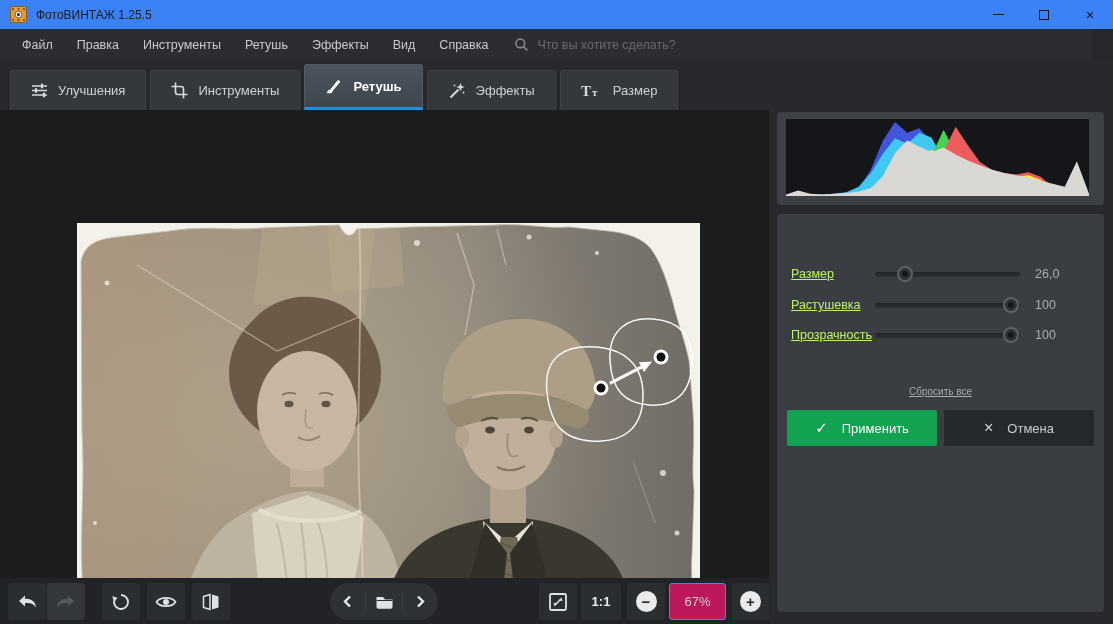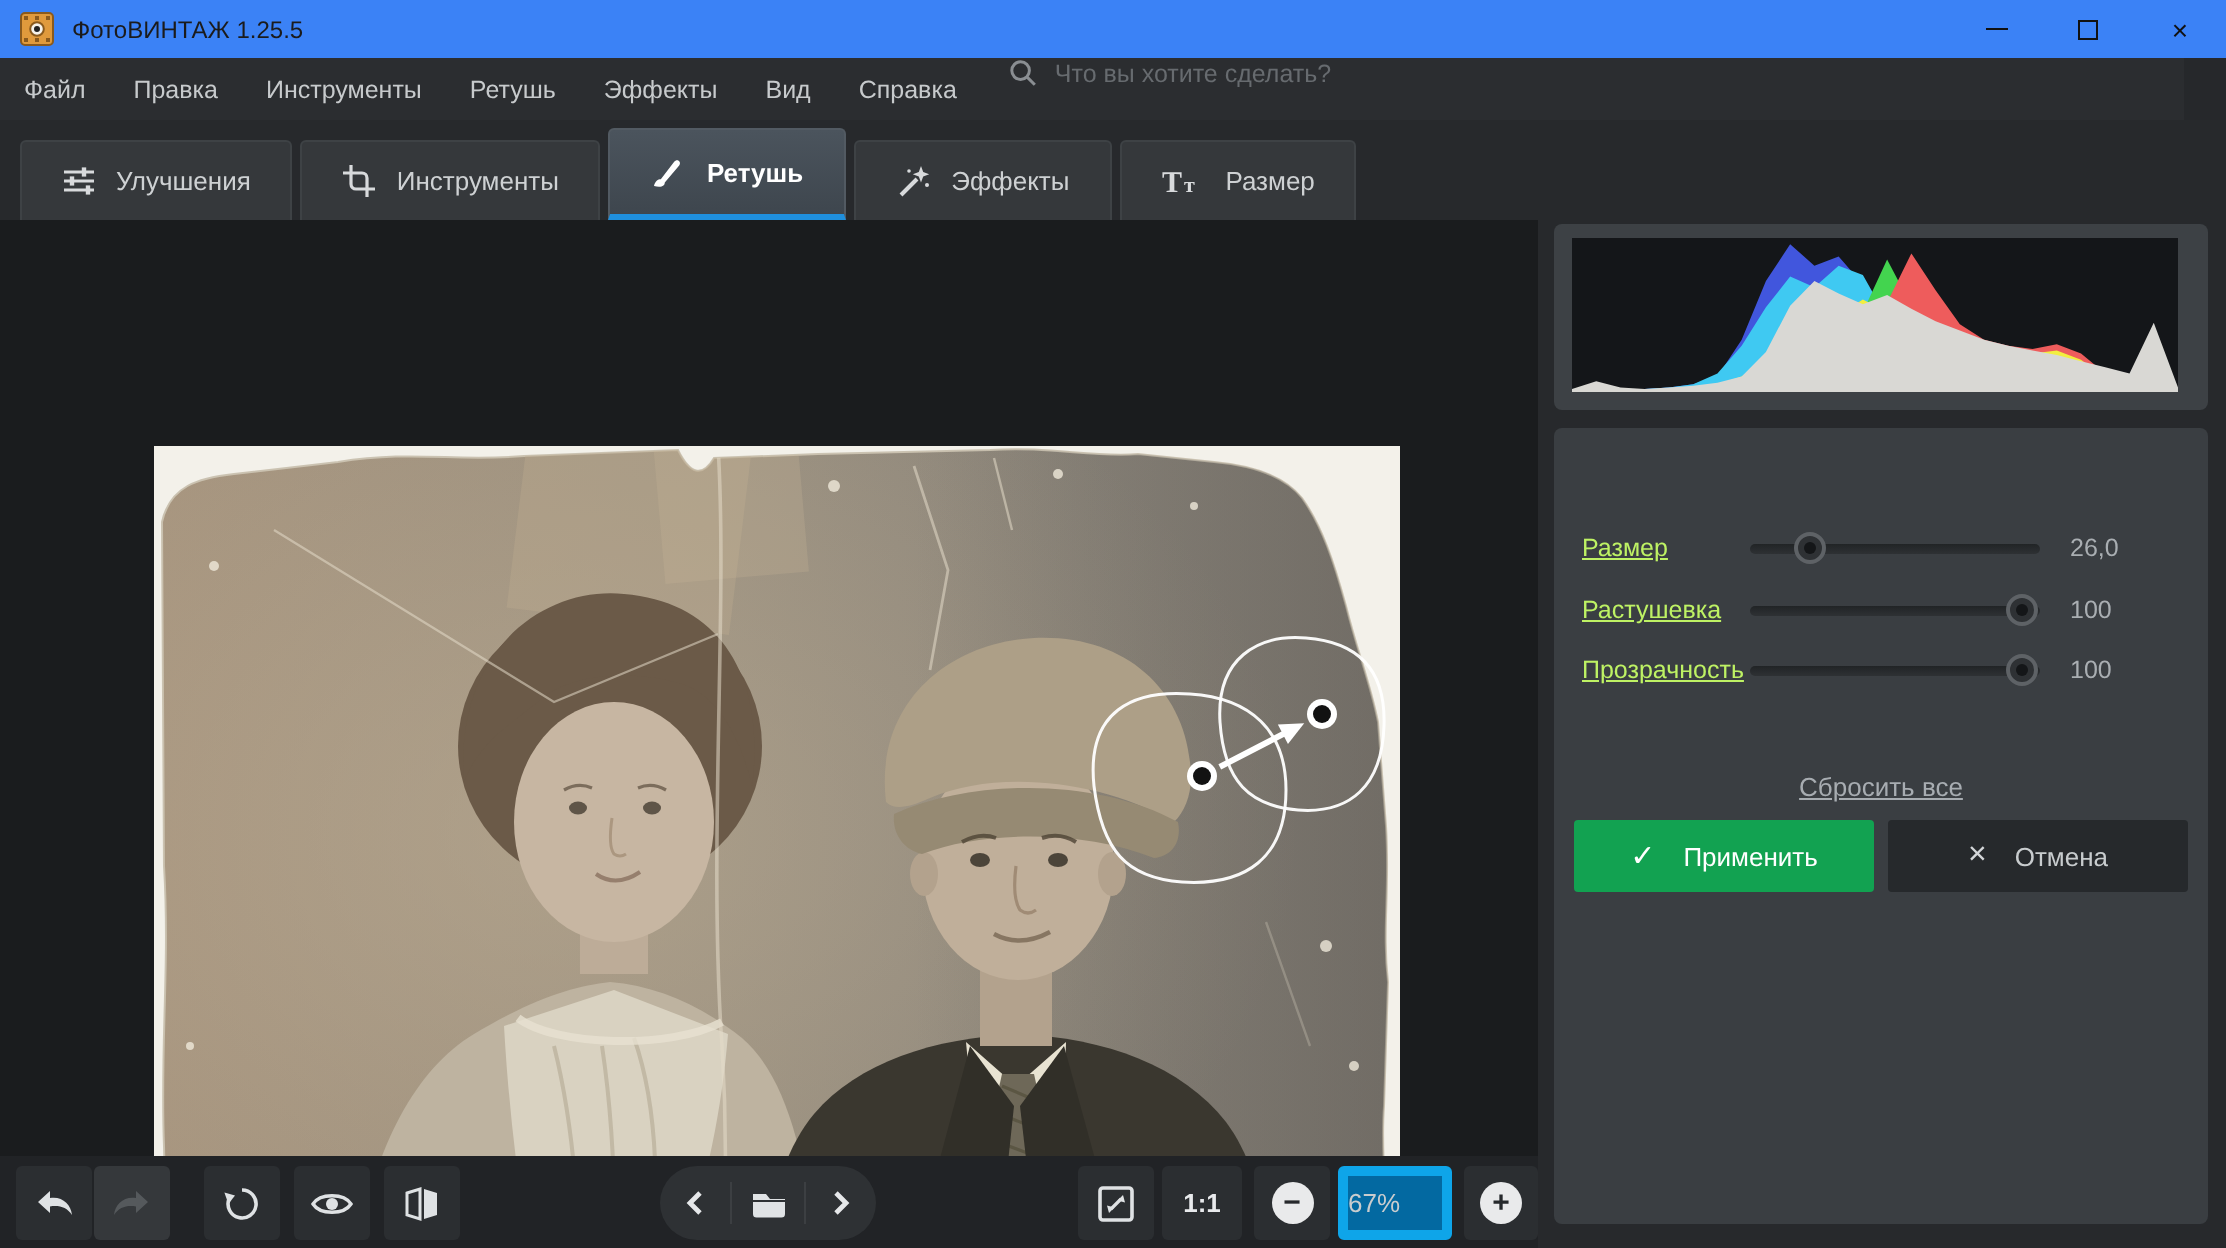--- a/index.html
+++ b/index.html
@@ -12,21 +12,21 @@
   
   .titlebar { position:absolute; left:0; top:0; width:1113px; height:29px; background:#3b82f6; display:flex; align-items:center; }
   .app-icon { width:17px; height:17px; margin-left:10px; }
   .win-title { margin-left:9px; font-size:12px; color:#1b1b1b; }
   .win-controls { position:absolute; right:0; top:0; height:29px; display:flex; }
   .win-btn { width:46px; height:29px; display:flex; align-items:center; justify-content:center; cursor:default; }
   .glyph-min { width:11px; height:1px; background:#111; }
   .glyph-max { width:10px; height:10px; border:1px solid #111; }
   .glyph-close { font-size:14px; color:#111; line-height:1; }
   
-  .menubar { position:absolute; left:0; top:29px; width:1092px; height:31px; background:#2b2d30; display:flex; align-items:flex-start; }
+  .menubar { position:absolute; left:0; top:29px; width:1092px; height:31px; background:#2b2d30; display:flex; align-items:center; padding-left:10px; }
   .menu-item { padding:0 12px; font-size:12.5px; color:#c7cacc; height:100%; display:flex; align-items:center; cursor:default; }
   .searchbox { display:flex; align-items:center; margin-left:14px; gap:8px; }
   .search-ph { font-size:12.5px; color:#676b6f; }
   
   .tabbar { position:absolute; left:0; top:60px; width:1113px; height:50px; background:#27292c; }
   .tabs { position:absolute; left:10px; bottom:0; display:flex; gap:4px; align-items:flex-end; }
   .tab { height:40px; padding:0 20px; display:flex; align-items:center; gap:10px; background:#35383b; border:1px solid #3e4245; border-bottom:none; border-radius:3px 3px 0 0; color:#ced1d3; font-size:13px; cursor:default; }
   .tab svg { flex:0 0 auto; }
   .tab.active { height:46px; background:linear-gradient(#4b545d,#3e464e); border-color:#525a62; color:#fff; border-bottom:3px solid #1f8fdd; font-weight:bold; }
   .btn-save { position:absolute; top:70px; right:130px; width:118px; height:34px; background:#16a14e; border-radius:3px; display:flex; align-items:center; justify-content:center; gap:10px; color:#fff; font-size:13px; cursor:default; }
@@ -46,34 +46,34 @@
   .hdr-help { position:absolute; right:8px; top:0; width:30px; height:36px; display:flex; align-items:center; justify-content:center; font-size:15px; font-weight:bold; color:#cfd3d6; cursor:default; }
   .slider-row { position:absolute; left:14px; width:300px; height:20px; display:flex; align-items:center; }
   .slider-label { width:84px; font-size:12.5px; color:#bef264;text-decoration:underline; }
   .slider-track { position:relative; width:145px; height:5px; border-radius:3px; background:linear-gradient(#212426,#2e3134); cursor:default; }
   .slider-handle { position:absolute; top:-6px; width:16px; height:16px; margin-left:-8px; border-radius:50%; background:#2e3134; border:2px solid #5e6266; cursor:default; }
   .slider-handle::after { content:""; position:absolute; left:50%; top:50%; width:6px; height:6px; margin:-3px 0 0 -3px; border-radius:50%; background:#141618; }
   .slider-value { margin-left:15px; font-size:12.5px; color:#a9aeb2; }
   .check-row { position:absolute; left:14px; top:141px; display:flex; align-items:center; gap:10px; cursor:default; }
   .checkbox { width:15px; height:15px; background:#464a4e; border:1px solid #2b2e31; border-radius:2px; }
   .check-label { font-size:12.5px; color:#999ea3; }
-  .reset-link { position:absolute; left:0; top:172px; width:100%; text-align:center; font-size:13px; color:#a7acb1; text-decoration:underline; cursor:default; }
+  .reset-link { position:absolute; left:0; top:172px; width:100%; text-align:center; font-size:10px; color:#a7acb1; text-decoration:underline; cursor:default; }
   .actions { position:absolute; left:10px; top:196px; display:flex; gap:7px; }
   .btn-apply { width:150px; height:36px; background:#12a251; border-radius:2px; display:flex; align-items:center; justify-content:center; gap:14px; color:#fff; font-size:13px; cursor:default; }
   .btn-apply .ic { font-size:15px; font-weight:bold; }
   .btn-cancel { width:150px; height:36px; background:#26292c; border-radius:2px; display:flex; align-items:center; justify-content:center; gap:14px; color:#c8ccce; font-size:13px; cursor:default; }
   .btn-cancel .ic { font-size:16px; color:#d3d6d9; }
   
   .bottombar { position:absolute; left:0; top:578px; width:769px; height:46px; background:#212326; }
   .tool-btn { position:absolute; top:5px; width:38px; height:37px; background:#2b2e31; border-radius:3px; display:flex; align-items:center; justify-content:center; cursor:default; }
   .tool-btn.disabled { background:#35383b; }
   .nav-pill { position:absolute; left:330px; top:5px; width:108px; height:37px; background:#2e3134; border-radius:19px; display:flex; cursor:default; }
   .pill-cell { width:36px; height:100%; display:flex; align-items:center; justify-content:center; }
   .pill-sep { width:1px; height:21px; margin-top:8px; background:#3c3f42; }
-  .zoom-box { position:absolute; left:669px; top:5px; width:57px; height:37px; background:#0369a1; border:5px solid #0ea5e9; border-radius:3px; display:flex; align-items:center; font-size:13px; color:#c9ccce; }
+  .zoom-box { position:absolute; left:669px; top:5px; width:57px; height:37px; background:#be185d; border:1px solid #0ea5e9; border-radius:3px; display:flex; align-items:center; justify-content:center; font-size:13px; color:#c9ccce; }
   .one2one { font-size:13px; font-weight:bold; color:#e8eaec; }
   .circle-ic { width:21px; height:21px; border-radius:50%; background:#e9eaeb; display:flex; align-items:center; justify-content:center; color:#26292c; font-size:15px; font-weight:bold; line-height:1; }
 </style>
 </head>
 <body>
 
 <div class="app">
 
   <div class="titlebar">
     <svg class="app-icon" viewBox="0 0 17 17">

